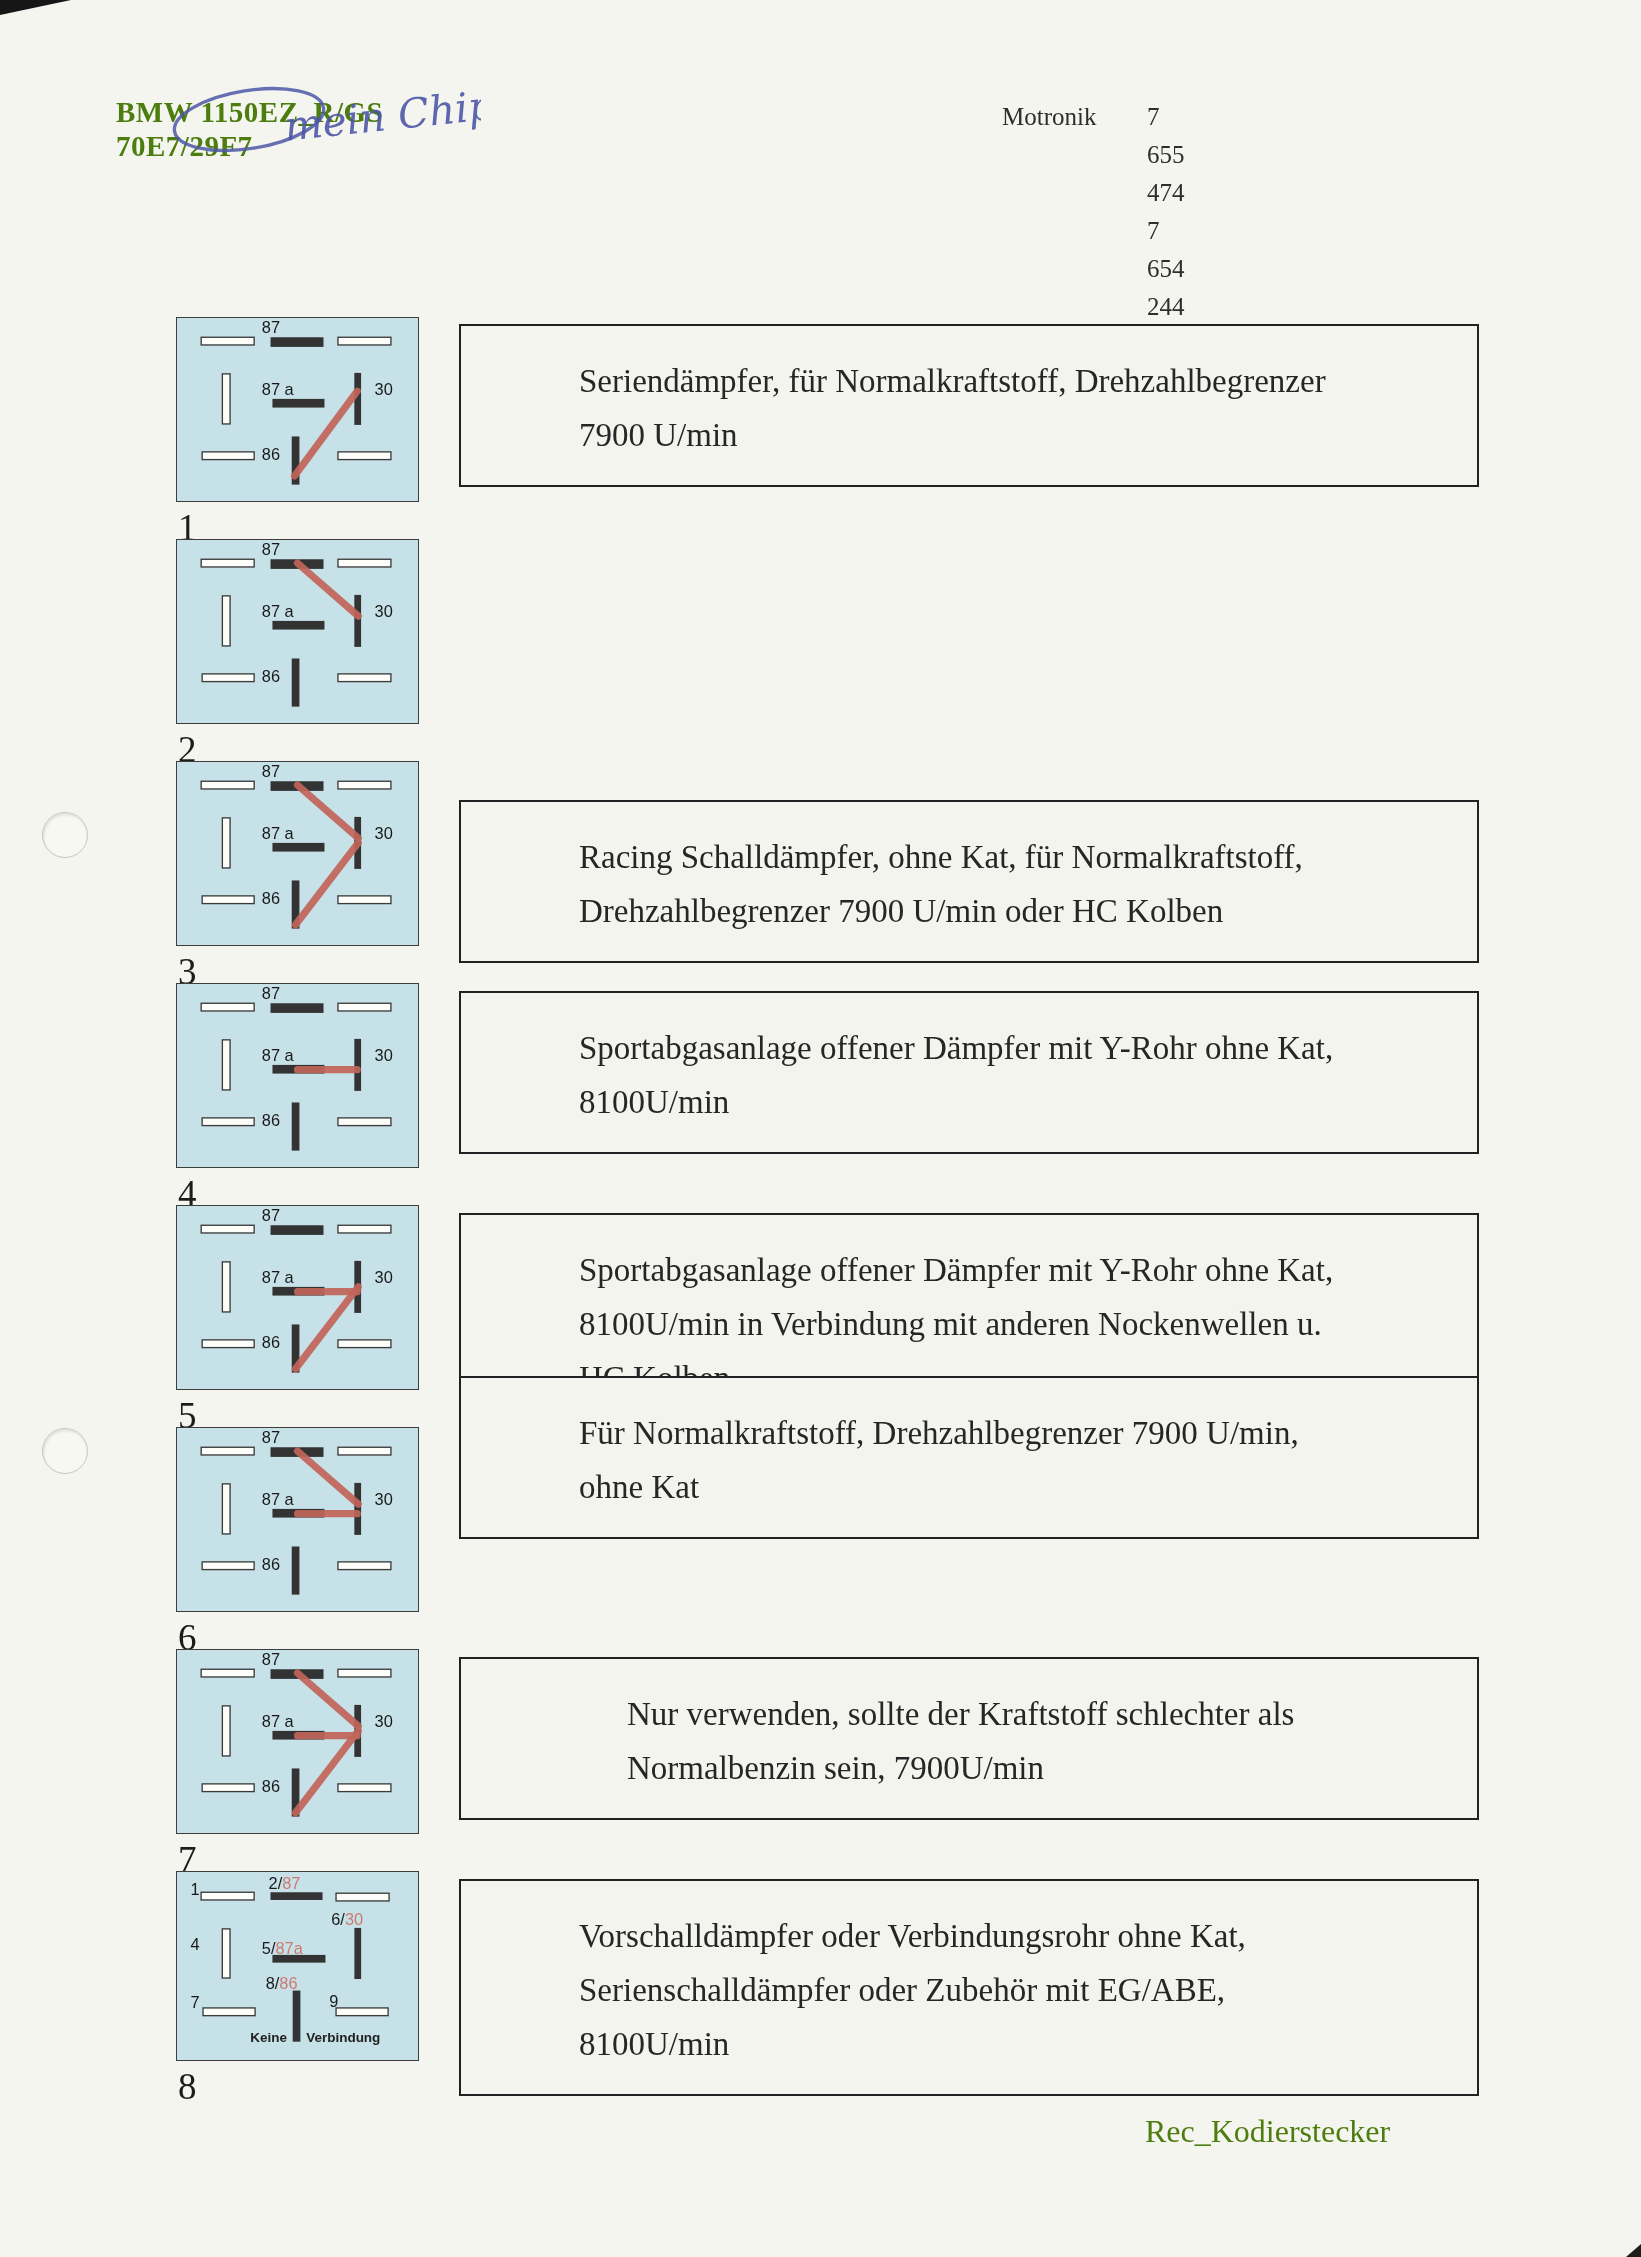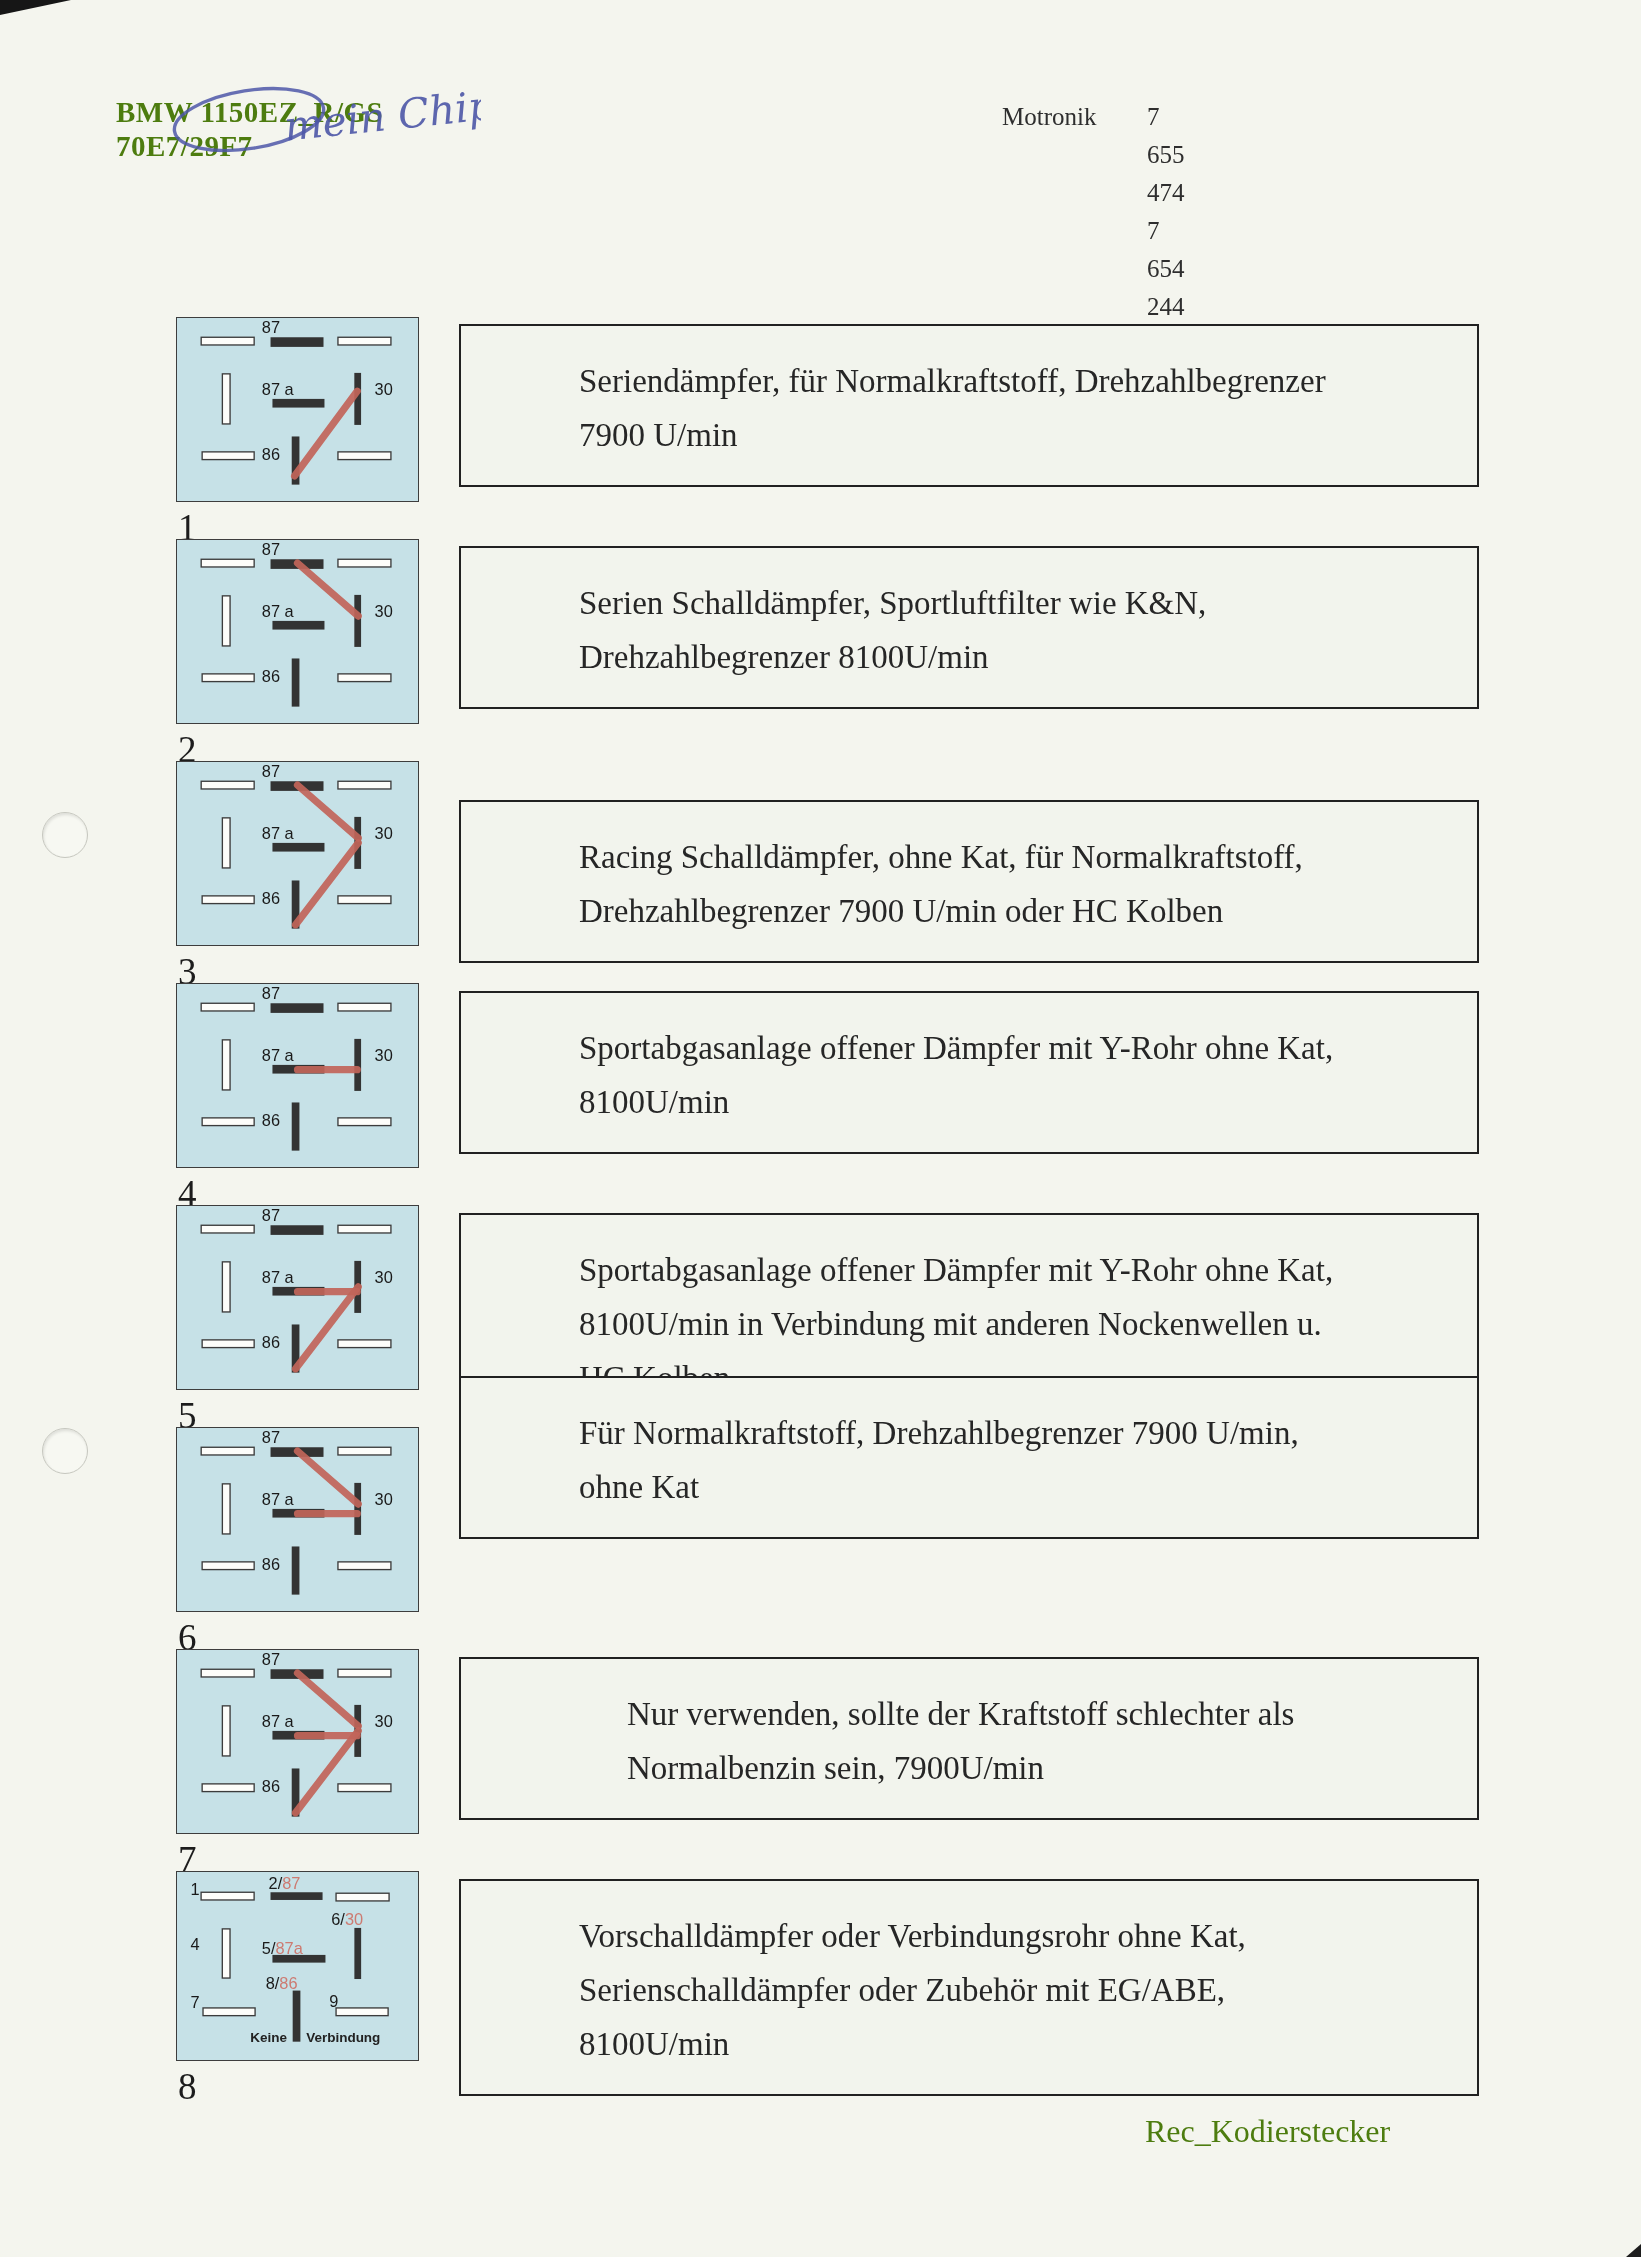--- a/index.html
+++ b/index.html
@@ -116,24 +116,20 @@
         <rect x="119" y="123" width="8" height="50" fill="#333333"></rect>
         <rect x="97" y="20" width="55" height="10" fill="#333333"></rect>
         <rect x="99" y="84" width="54" height="9" fill="#333333"></rect>
         <line x1="125" y1="24" x2="188" y2="79" stroke="#c2655a" stroke-width="7.5" stroke-linecap="round" opacity="0.92"></line>
         <text x="88" y="16" font-family="Liberation Sans, sans-serif" font-size="17" fill="#1a1a1a">87</text>
         <text x="88" y="80" font-family="Liberation Sans, sans-serif" font-size="17" fill="#1a1a1a">87 a</text>
         <text x="205" y="80" font-family="Liberation Sans, sans-serif" font-size="17" fill="#1a1a1a">30</text>
         <text x="88" y="147" font-family="Liberation Sans, sans-serif" font-size="17" fill="#1a1a1a">86</text>
       </svg>
       <div class="diag-num" style="top: 191px;">2</div>
-    </div>
-    <div class="descbox" style="top: 546px;">
-      <p>Serien Schalldämpfer, Sportluftfilter wie K&amp;N,
-Drehzahlbegrenzer 8100U/min</p>
     </div>
     <div class="diagram-wrap" style="top: 761px;">
       <svg width="241" height="183" viewBox="0 0 250 190">
         <rect x="25" y="20" width="55" height="8" fill="#fdfdfa" stroke="#3c3c3c" stroke-width="1.4"></rect>
         <rect x="167" y="20" width="55" height="8" fill="#fdfdfa" stroke="#3c3c3c" stroke-width="1.4"></rect>
         <rect x="47" y="58" width="8" height="52" fill="#fdfdfa" stroke="#3c3c3c" stroke-width="1.4"></rect>
         <rect x="26" y="139" width="54" height="8" fill="#fdfdfa" stroke="#3c3c3c" stroke-width="1.4"></rect>
         <rect x="167" y="139" width="55" height="8" fill="#fdfdfa" stroke="#3c3c3c" stroke-width="1.4"></rect>
         <rect x="184" y="57" width="7" height="54" fill="#333333"></rect>
         <rect x="119" y="123" width="8" height="50" fill="#333333"></rect>

